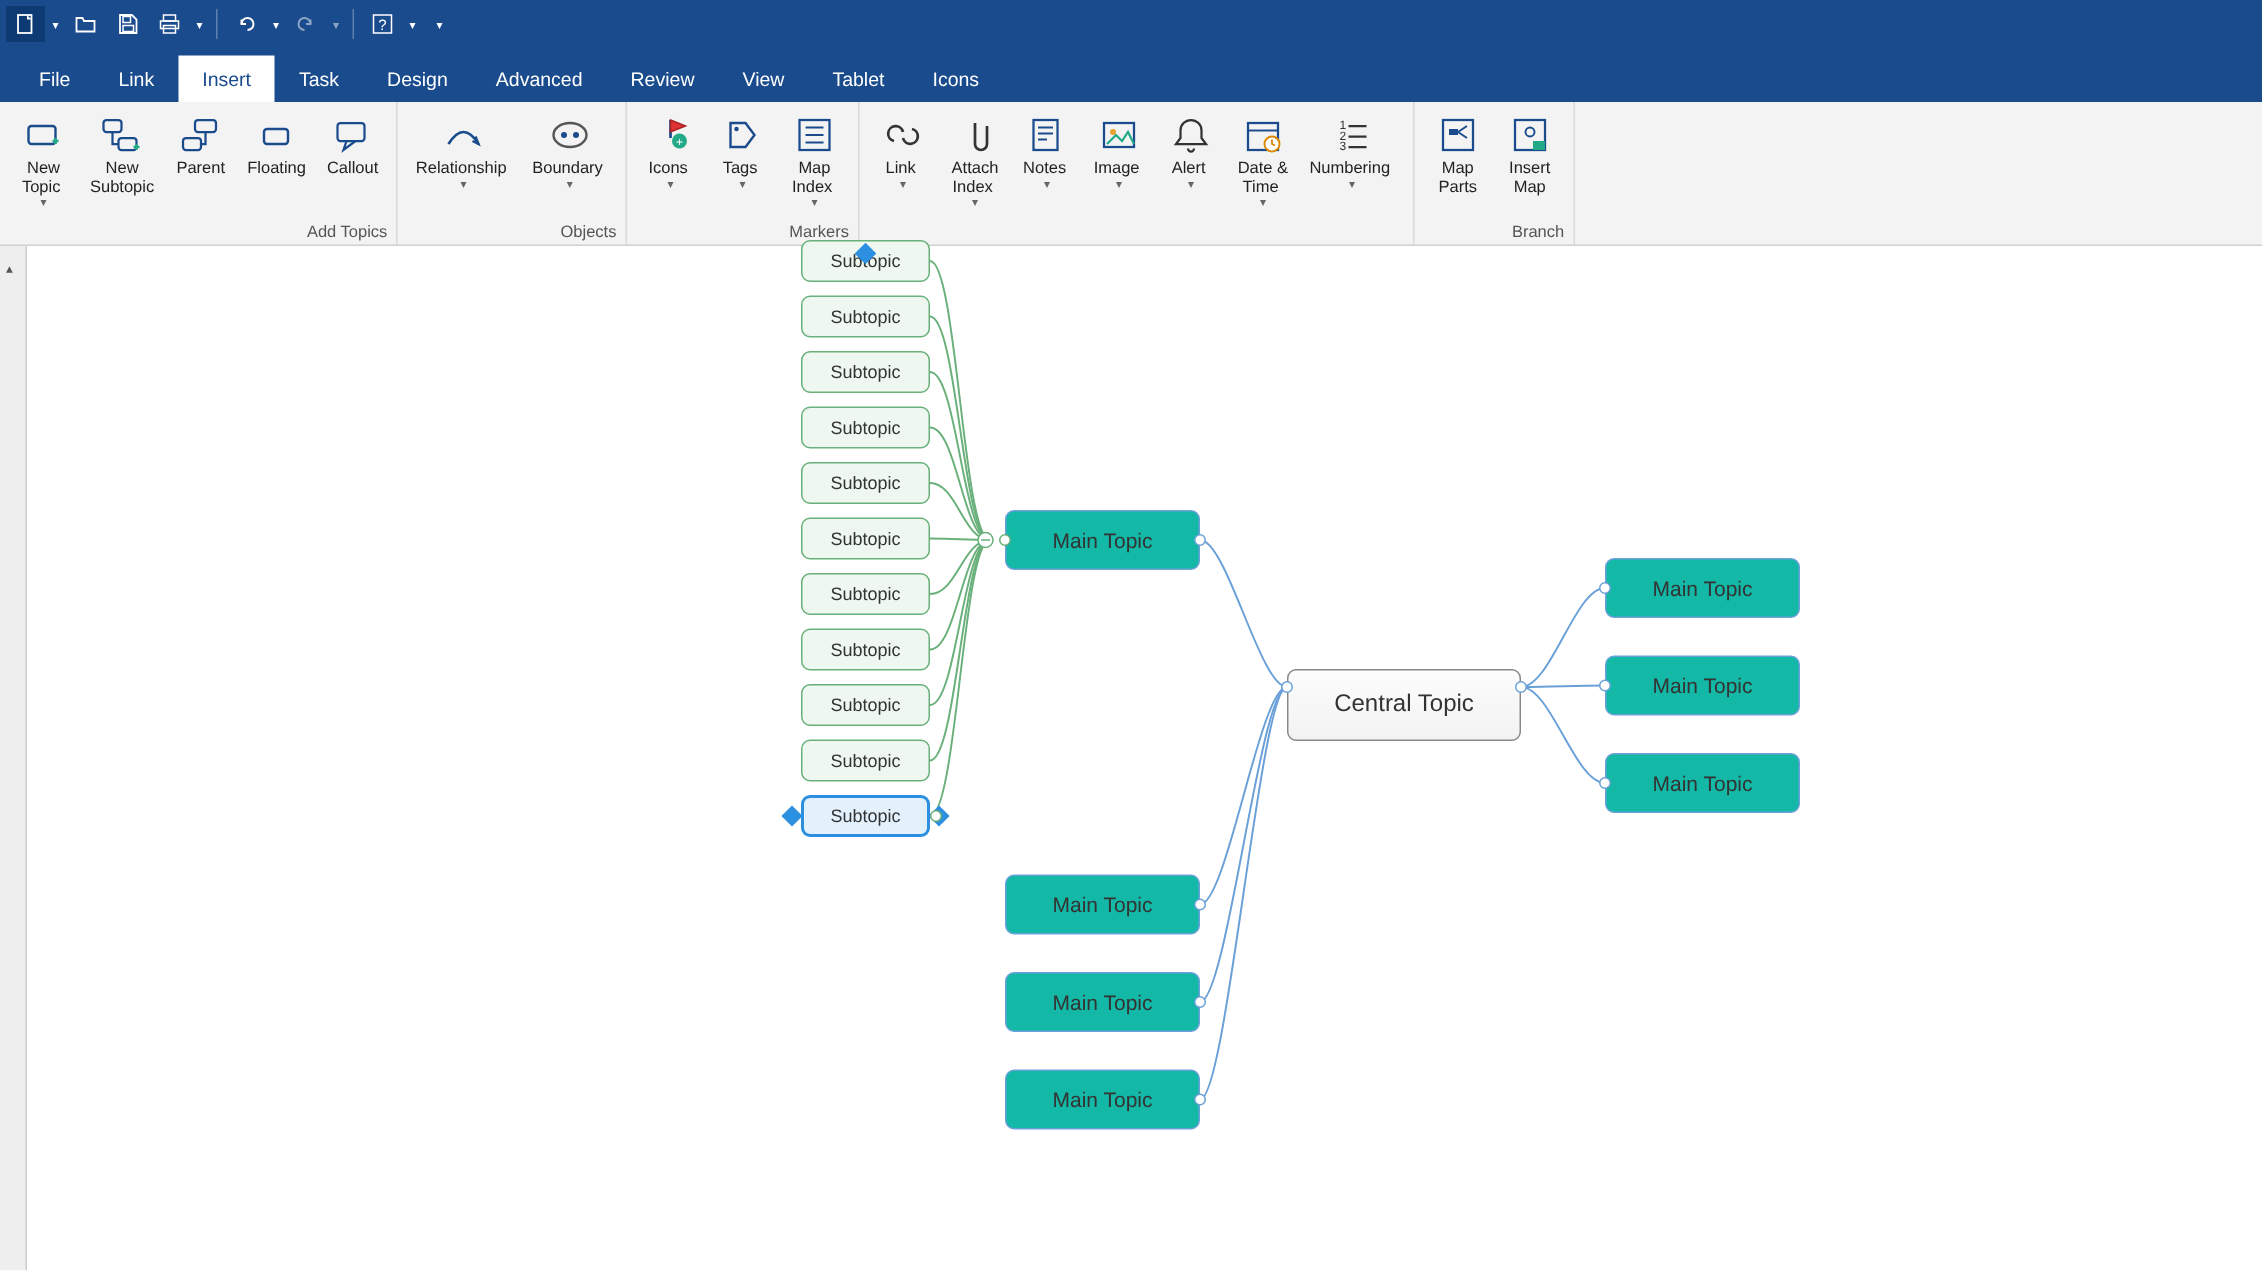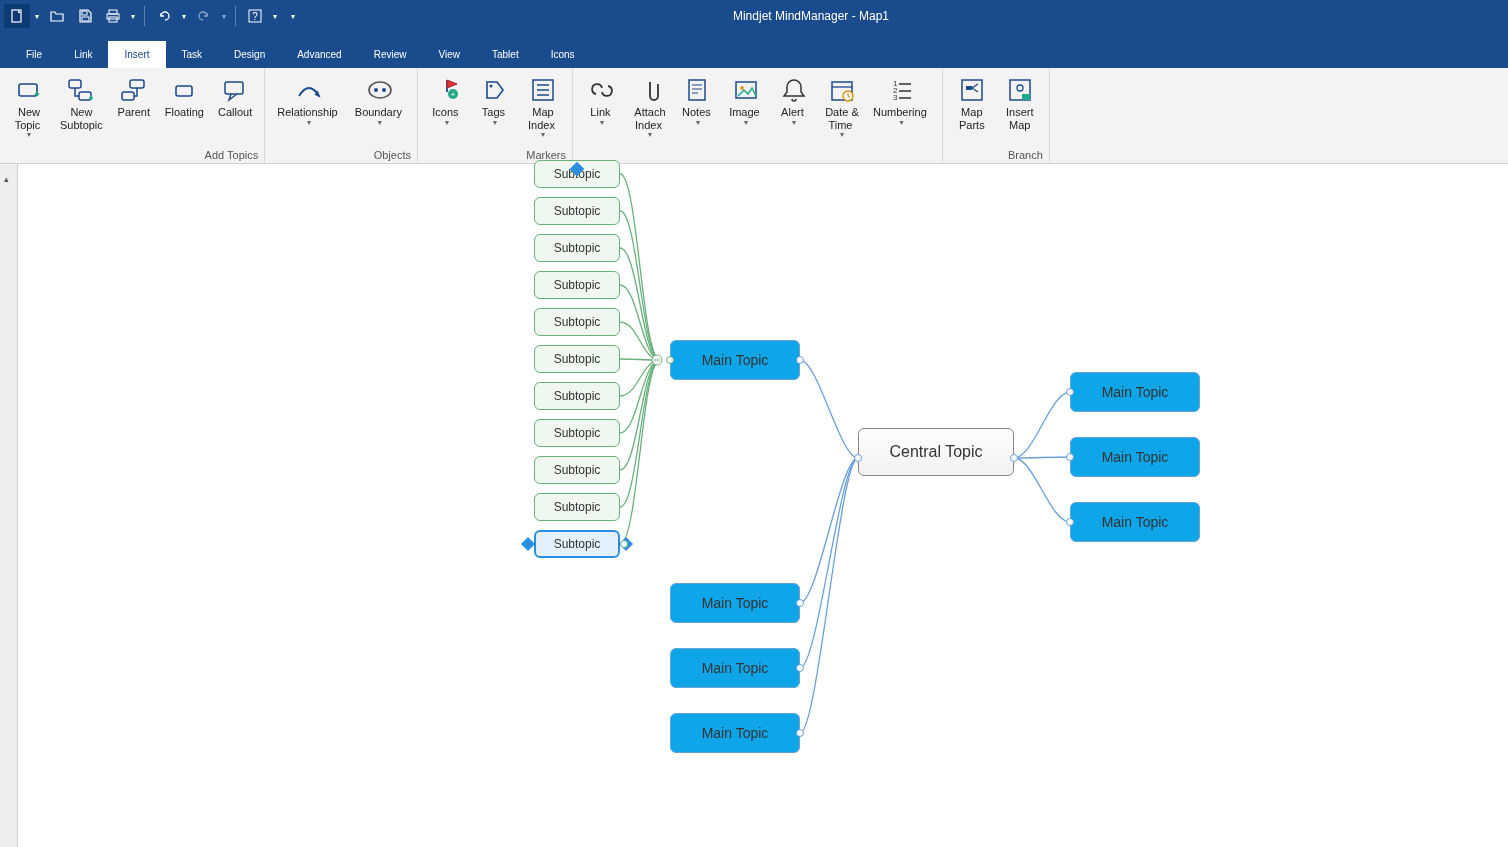--- a/index.html
+++ b/index.html
@@ -9,21 +9,21 @@
 .titlebar { height: 32px; background: #1a4b8c; display: flex; align-items: center; padding: 0 4px; }
 .qat { display: flex; align-items: center; gap: 2px; }
 .qat-btn { width: 26px; height: 24px; display: flex; align-items: center; justify-content: center; color: #fff; cursor: pointer; }
 .qat-btn.selected { background: #0d3a72; }
 .qat-sep { width: 1px; height: 20px; background: rgba(255,255,255,0.3); margin: 0 4px; }
 .qat-drop { width: 10px; display: flex; align-items: center; justify-content: center; color: #fff; font-size: 8px; }
 .title { flex: 1; text-align: center; color: #fff; font-size: 12px; }
 
 
 .tabstrip { height: 36px; background: #1a4b8c; display: flex; align-items: flex-end; padding-left: 10px; }
-.tab { padding: 8px 16px; color: #fff; font-size: 10px; cursor: pointer; }
+.tab { padding: 8px 16px; color: #fff; font-size: 13px; cursor: pointer; }
 .tab.active { background: #fff; color: #1a4b8c; }
 
 
 .ribbon { height: 96px; background: #f3f3f3; border-bottom: 1px solid #d0d0d0; display: flex; }
 .group { display: flex; flex-direction: column; border-right: 1px solid #d8d8d8; padding: 2px 6px 0 6px; }
 .group-body { flex: 1; display: flex; align-items: flex-start; gap: 2px; padding-top: 4px; }
 .group-label { font-size: 11px; color: #555; text-align: right; padding: 2px 0; position: relative; }
 .dialog-launcher { position: absolute; right: 2px; bottom: 2px; width: 12px; height: 12px; font-size: 10px; color: #666; cursor: pointer; display:flex; align-items:center; justify-content:center;}
 .rbtn { display: flex; flex-direction: column; align-items: center; justify-content: flex-start; padding: 2px 6px; cursor: pointer; min-width: 46px; }
 .rbtn .ico { width: 28px; height: 28px; display: flex; align-items: center; justify-content: center; color: #1a4b8c; }
@@ -32,21 +32,21 @@
 
 
 .canvas-wrap { position: relative; height: calc(847px - 32px - 36px - 96px); background: #fff; }
 .vruler { position: absolute; left: 0; top: 0; width: 18px; height: 100%; background: #eee; border-right: 1px solid #ccc; }
 .vruler .mark { position:absolute; left:4px; top:10px; font-size:9px; color:#555; }
 .canvas { position: absolute; left: 18px; top: 0; right: 0; bottom: 0; }
 .canvas svg { position: absolute; left: 0; top: 0; }
 
 .node { position: absolute; border-radius: 6px; display: flex; align-items: center; justify-content: center; font-size: 13px; color: #333; padding: 6px 14px; cursor: pointer; }
 .central { background: linear-gradient(#fdfdfd,#f2f2f2); border: 1px solid #888; font-size: 16px; padding: 12px 28px; }
-.main { background: #0ea5e9; border: 1px solid #6aa0d8; font-size: 14px; padding: 8px 22px; }
+.main { background: #14b8a6; border: 1px solid #6aa0d8; font-size: 14px; padding: 8px 22px; }
 .sub { background: #eef8f0; border: 1px solid #69b07a; font-size: 12px; padding: 5px 14px; }
 .sub.selected { border: 2px solid #2d8fe0; background: #e2f1fc; }
 
 .handle { position: absolute; width: 10px; height: 10px; background: #2d8fe0; transform: rotate(45deg); }
 .dot { position: absolute; width: 8px; height: 8px; border: 1px solid #6aa0d8; background: #fff; border-radius: 50%; }
 .dot.g { border-color: #69b07a; }
 </style>
 </head>
 <body>
 
@@ -97,21 +97,20 @@
     <div class="qat-sep"></div>
     <div class="qat-btn">
       <svg width="16" height="16" viewBox="0 0 16 16">
           <rect x="2" y="2" width="12" height="12" fill="none" stroke="#fff"></rect>
           <text x="8" y="12" text-anchor="middle" fill="#fff" font-size="10">?</text>
         </svg>
     </div>
     <div class="qat-drop">▾</div>
     <div class="qat-drop" style="margin-left:6px">▾</div>
   </div>
-  <div class="title">Mindjet MindManager - Map1</div>
   <div style="width:180px"></div>
 </div>
 
 <div class="tabstrip" id="tabstrip">
     <div class="tab">File</div>
     <div class="tab">Link</div>
     <div class="tab active">Insert</div>
     <div class="tab">Task</div>
     <div class="tab">Design</div>
     <div class="tab">Advanced</div>
@@ -369,21 +368,21 @@
         <path d="M 642 196 C 624 196 620 158 602 158" fill="none" stroke="#69b07a" stroke-width="1.3"></path>
         <path d="M 642 196 C 624 196 620 195 602 195" fill="none" stroke="#69b07a" stroke-width="1.3"></path>
         <path d="M 642 196 C 624 196 620 232 602 232" fill="none" stroke="#69b07a" stroke-width="1.3"></path>
         <path d="M 642 196 C 624 196 620 269 602 269" fill="none" stroke="#69b07a" stroke-width="1.3"></path>
         <path d="M 642 196 C 624 196 620 306 602 306" fill="none" stroke="#69b07a" stroke-width="1.3"></path>
         <path d="M 642 196 C 624 196 620 343 602 343" fill="none" stroke="#69b07a" stroke-width="1.3"></path>
         <path d="M 642 196 C 624 196 620 380 602 380" fill="none" stroke="#69b07a" stroke-width="1.3"></path>
         <circle cx="639" cy="196" r="5" fill="#fff" stroke="#69b07a"></circle>
         <path d="M 636 196 L 642 196" stroke="#69b07a"></path>
       </svg>
-  <div class="node central" style="left: 840px; top: 264px; width: 156px; height: 48px;">Central Topic</div>
+  <div class="node central" style="left: 840px; top: 282px; width: 156px; height: 48px;">Central Topic</div>
       <div class="dot" style="left: 836px; top: 290px;"></div>
       <div class="dot" style="left: 992px; top: 290px;"></div>
       <div class="node main" style="left: 1052px; top: 208px; width: 130px; height: 40px;">Main Topic</div>
       <div class="dot" style="left: 1048px; top: 224px;"></div>
       <div class="node main" style="left: 1052px; top: 273px; width: 130px; height: 40px;">Main Topic</div>
       <div class="dot" style="left: 1048px; top: 289px;"></div>
       <div class="node main" style="left: 1052px; top: 338px; width: 130px; height: 40px;">Main Topic</div>
       <div class="dot" style="left: 1048px; top: 354px;"></div>
       <div class="node main" style="left: 652px; top: 176px; width: 130px; height: 40px;">Main Topic</div>
       <div class="dot" style="left: 778px; top: 192px;"></div>

